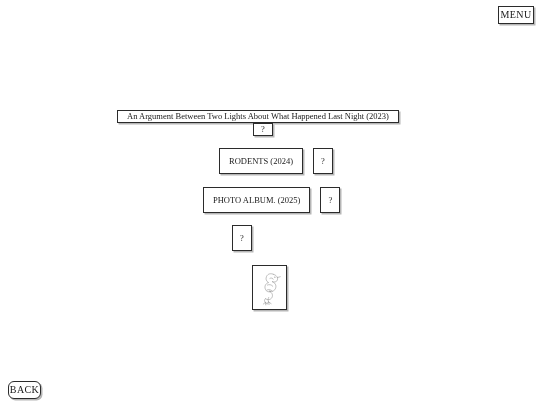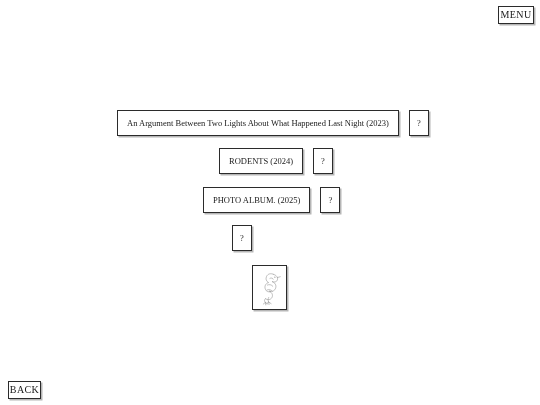--- a/index.html
+++ b/index.html
@@ -50,20 +50,21 @@
     left: 498px;
     top: 6px;
     width: 36px;
     height: 18px;
   }
   #back-button {
     left: 8px;
     top: 381px;
     width: 33px;
     height: 18px;
+    border-radius: 6px;
   }
 
   
   .entry-row {
     position: absolute;
     display: flex;
     align-items: center;
     height: 26px;
   }
   .entry-title {
@@ -75,21 +76,21 @@
   }
   .entry-help {
     margin-left: 10px;
     width: 20px;
     height: 26px;
     font-size: 8.5px;
     line-height: 1;
   }
 
   
-  #row-0 { left: 117px; top: 110px; }
+  #row-0 { left: 117px; top: 110px; flex-direction: column; }
   #row-1 { left: 211px; top: 148px; margin-left: 8px; }
   #row-2 { left: 203px; top: 187px; }
   #row-3 { left: 222px; top: 225px; }
 
   
   #thumbnail-card {
     position: absolute;
     left: 252px;
     top: 265px;
     width: 35px;

